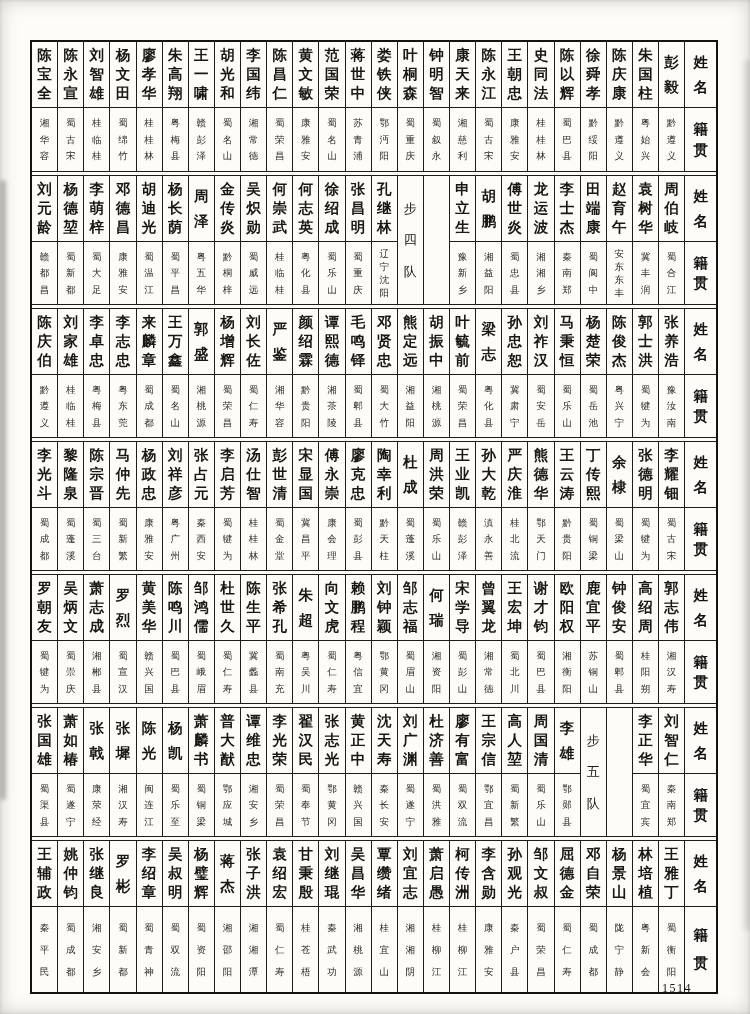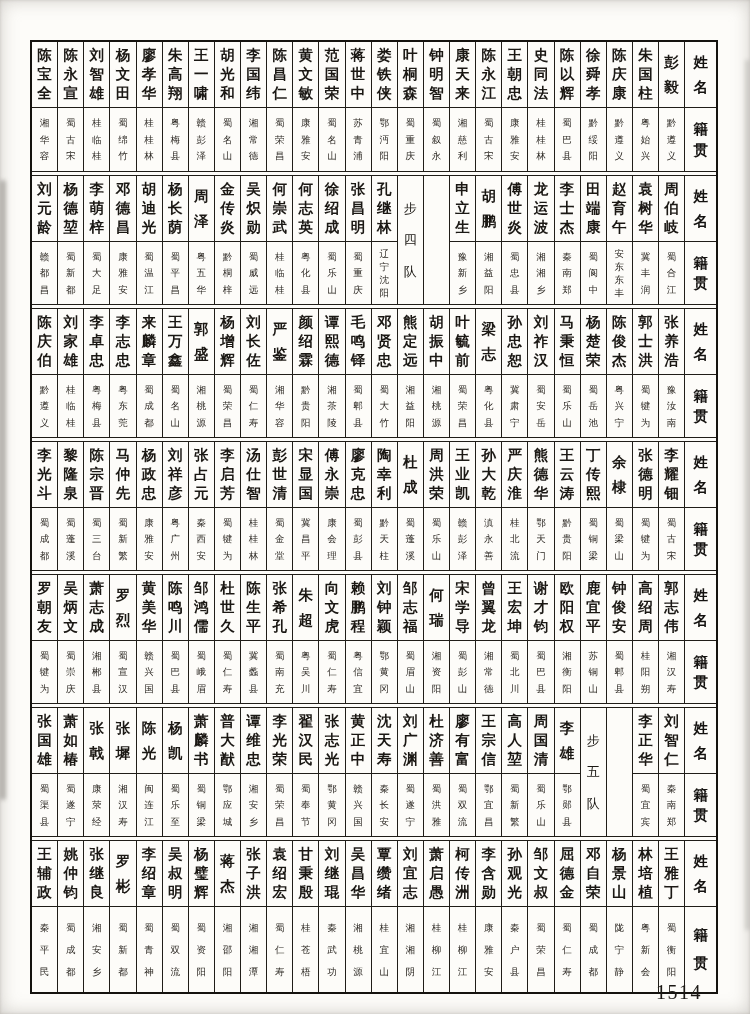--- a/index.html
+++ b/index.html
@@ -39,22 +39,22 @@
     font-size:14.5px;font-weight:700;line-height:1;padding:2px 0;}
   .band:last-child .n-cell{height:66px;}
   .o-cell{flex:1 1 auto;font-size:9.5px;font-weight:400;line-height:1;
     color:#2b2722;padding:3px 0;}
   .full-cell{flex:1 1 auto;border-bottom:none;font-size:13px;font-weight:500;
     padding:10px 0;color:#1b1814;}
   .header .n-cell,.header .o-cell{font-weight:700;font-size:14.5px;color:#141210;}
   .header .o-cell{padding:8px 0;}
   .cell span{display:block;}
   .page-num{
-    position:absolute;right:48px;top:981px;
-    font-family:"Liberation Serif",serif;font-size:20px;letter-spacing:1.5px;color:#1b1814;
+    position:absolute;right:58px;top:981px;
+    font-family:"Liberation Serif",serif;font-size:12px;letter-spacing:1.5px;color:#1b1814;
   }
 </style>
 </head>
 <body>
 
 <div class="sheet">
   <div class="smudge-l"></div>
   <div class="smudge-r"></div>
   <div class="roster" id="roster-table">
       <div class="band">

